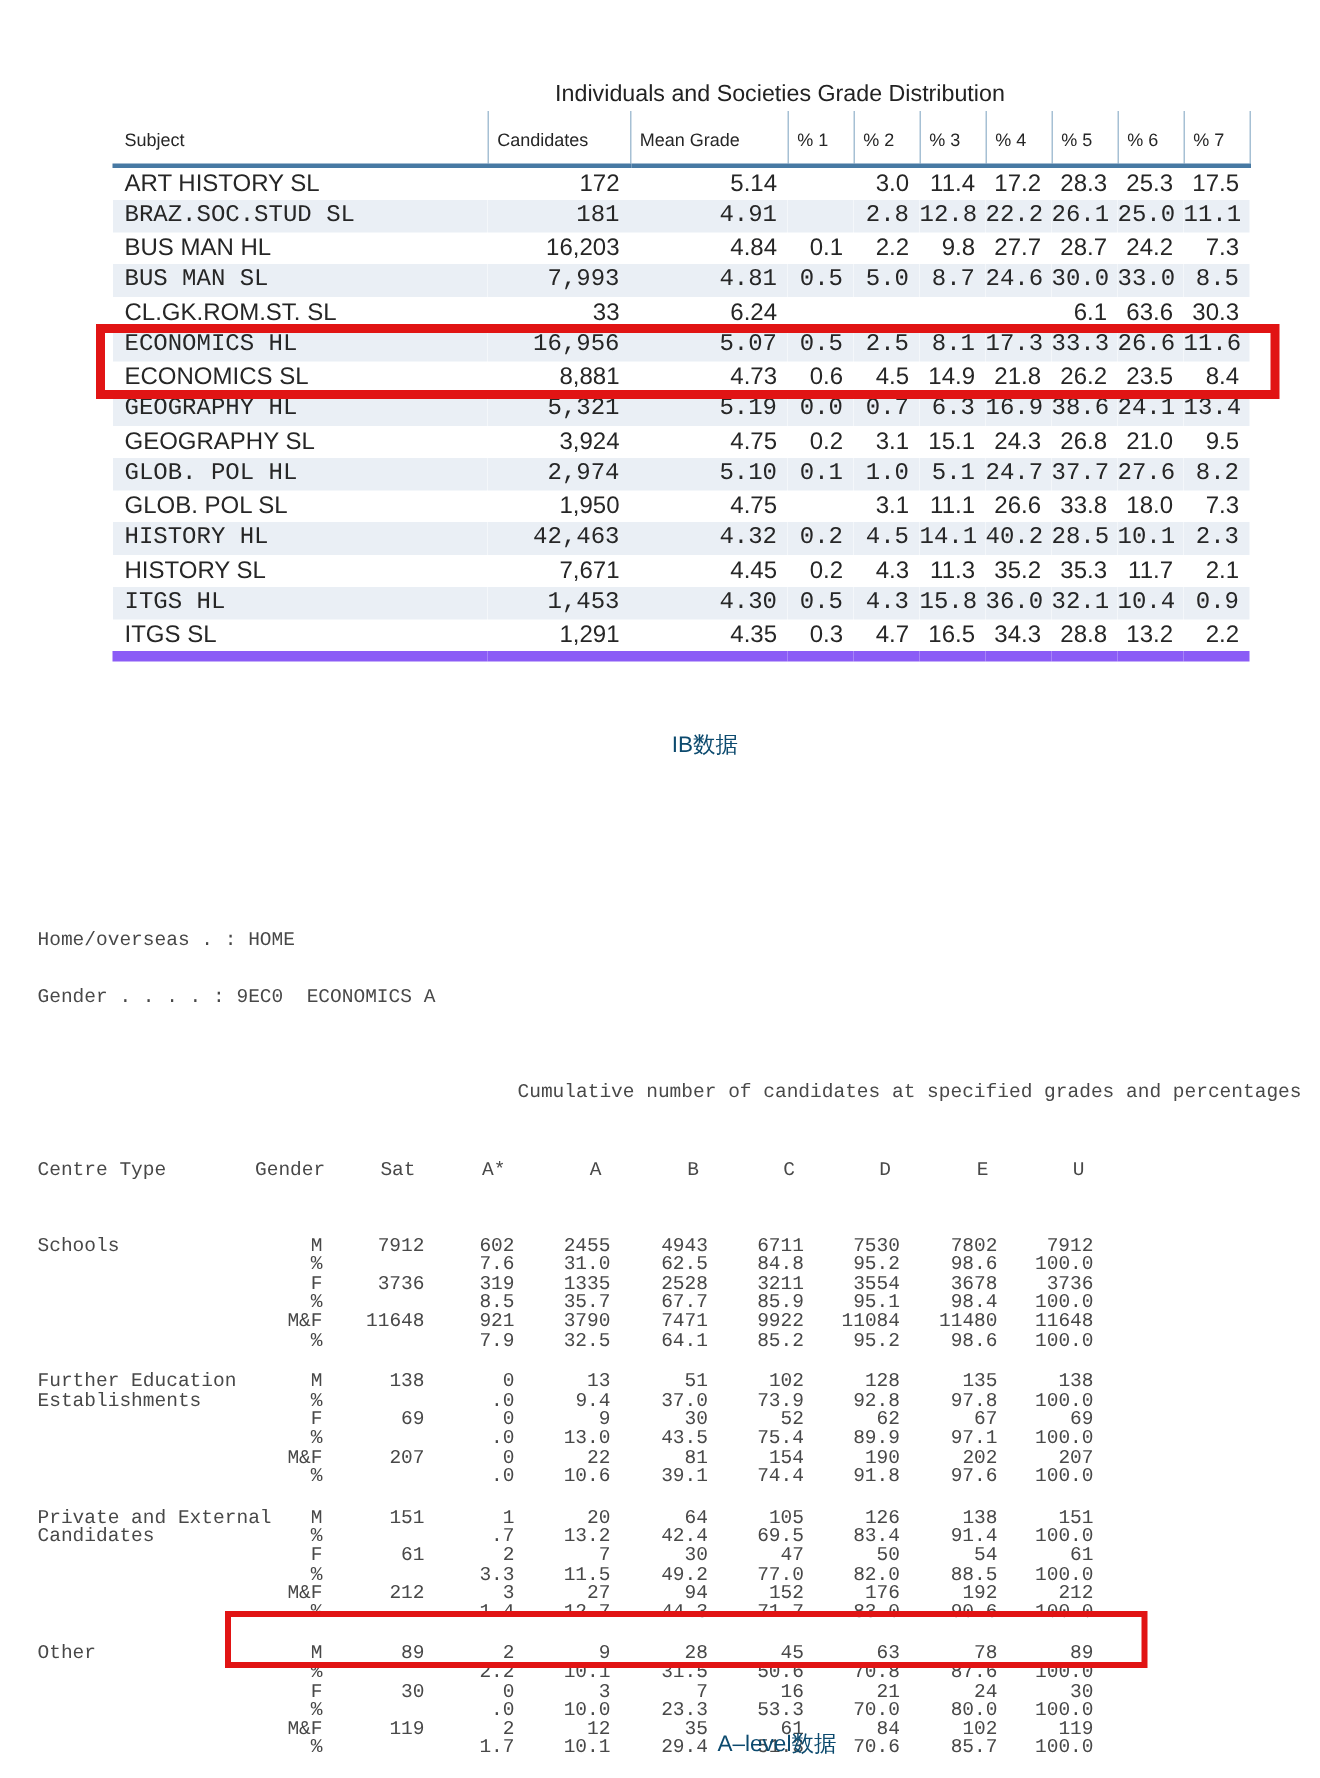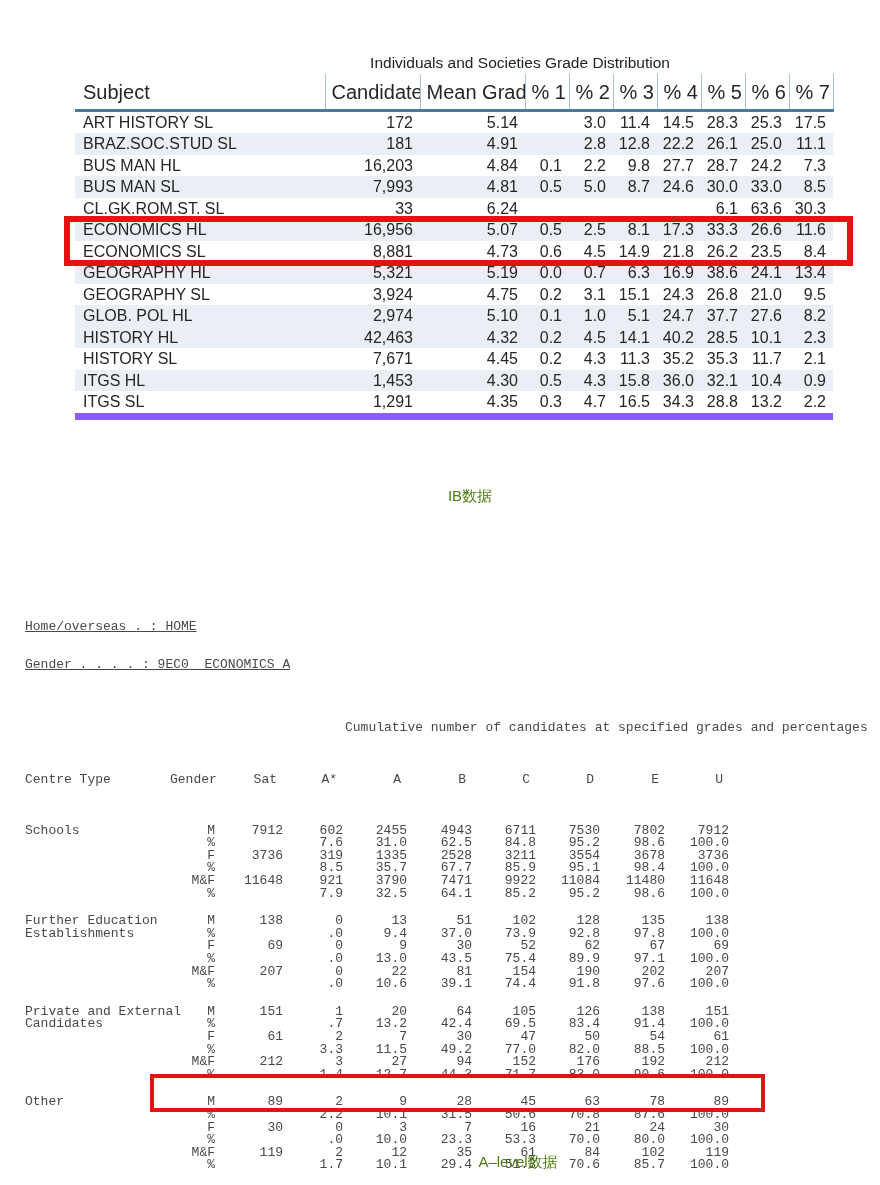--- a/index.html
+++ b/index.html
@@ -8,45 +8,45 @@
   .page { position:relative; width:880px; height:1185px; overflow:hidden; background:#fff; }
 
   
   .ib-title { position:absolute; top:54px; left:0; width:1040px; text-align:center;
               font-size:15.5px; color:#222; }
   table.ib-table { position:absolute; top:74px; left:75px; width:758px;
                    border-collapse:collapse; table-layout:fixed; font-size:16px;
                    color:#262626; }
   .ib-table th { font-weight:normal; text-align:left; height:36px; vertical-align:middle;
                  padding:6px 0 3px 6px; border-bottom:3px solid #4779a3;
-                 border-left:1px solid #a6c0d4; font-size:20px; white-space:nowrap; overflow:hidden; }
+                 border-left:1px solid #a6c0d4; font-size:12px; white-space:nowrap; overflow:hidden; }
   .ib-table th:first-child { border-left:none; padding-left:8px; }
   .ib-table th:last-child { border-right:1px solid #a6c0d4; }
   .ib-table td { height:21.5px; line-height:21.5px; padding:0 7px 0 0; text-align:right;
                  white-space:nowrap; overflow:hidden; }
   .ib-table td:first-child { text-align:left; padding:0 0 0 8px; }
-  .ib-table tr.stripe { background:#eaeff5; }
+  .ib-table tr.stripe { background:#eaeff5;font-family:Liberation Mono, monospace; }
   .ib-table tbody tr:last-child td { border-bottom:7px solid #8b5cf6; }
 
   
   .redbox { position:absolute; border:6px solid #e11414; background:transparent; }
   #ib-redbox { left:64px; top:216px; width:789px; height:50px; }
   #al-redbox { left:150px; top:1074px; width:615px; height:38px; border-width:4px; }
 
   
   .caption { position:absolute; left:0; width:880px; padding-left:60px; text-align:center;
-             color:#4d7c0f; font-size:15px; }
+             color:#0c4a6e; font-size:15px; }
   #ib-caption { top:487px; }
   #al-caption { top:1153px;margin-left:48px; }
 
   
   .alevel { position:absolute; top:571px; left:25px; width:830px;
             font-family:"Liberation Mono",monospace; font-size:13px; line-height:12.6px;
             color:#484848; white-space:pre; }
-  .al-meta div { height:12.6px;text-decoration:underline; }
+  .al-meta div { height:12.6px; }
   .al-subtitle { margin-left:320px; }
   .al-head { margin-top:14px; }
   .al-groups { margin-top:13px; }
   .al-group { margin-bottom:15px; }
   .al-head, .al-row { display:grid;
       grid-template-columns:145px 45px 68px 60px 64px 65px 64px 64px 65px 64px; }
   .al-c0 { text-align:left; }
   .al-c1 { text-align:right; }
   .al-cn { text-align:right; }
   .al-head .al-cn { padding-right:6px; }
@@ -86,21 +86,21 @@
         </tr>
     </thead>
     <tbody id="ib-body">
         <tr>
           <td>ART HISTORY SL</td>
           <td>172</td>
           <td>5.14</td>
           <td></td>
           <td>3.0</td>
           <td>11.4</td>
-          <td>14.5</td>
+          <td>17.2</td>
           <td>28.3</td>
           <td>25.3</td>
           <td>17.5</td>
         </tr>
         <tr class="stripe">
           <td>BRAZ.SOC.STUD SL</td>
           <td>181</td>
           <td>4.91</td>
           <td></td>
           <td>2.8</td>
@@ -199,20 +199,32 @@
           <td>2,974</td>
           <td>5.10</td>
           <td>0.1</td>
           <td>1.0</td>
           <td>5.1</td>
           <td>24.7</td>
           <td>37.7</td>
           <td>27.6</td>
           <td>8.2</td>
         </tr>
+        <tr>
+          <td>GLOB. POL SL</td>
+          <td>1,950</td>
+          <td>4.75</td>
+          <td></td>
+          <td>3.1</td>
+          <td>11.1</td>
+          <td>26.6</td>
+          <td>33.8</td>
+          <td>18.0</td>
+          <td>7.3</td>
+        </tr>
         <tr class="stripe">
           <td>HISTORY HL</td>
           <td>42,463</td>
           <td>4.32</td>
           <td>0.2</td>
           <td>4.5</td>
           <td>14.1</td>
           <td>40.2</td>
           <td>28.5</td>
           <td>10.1</td>

